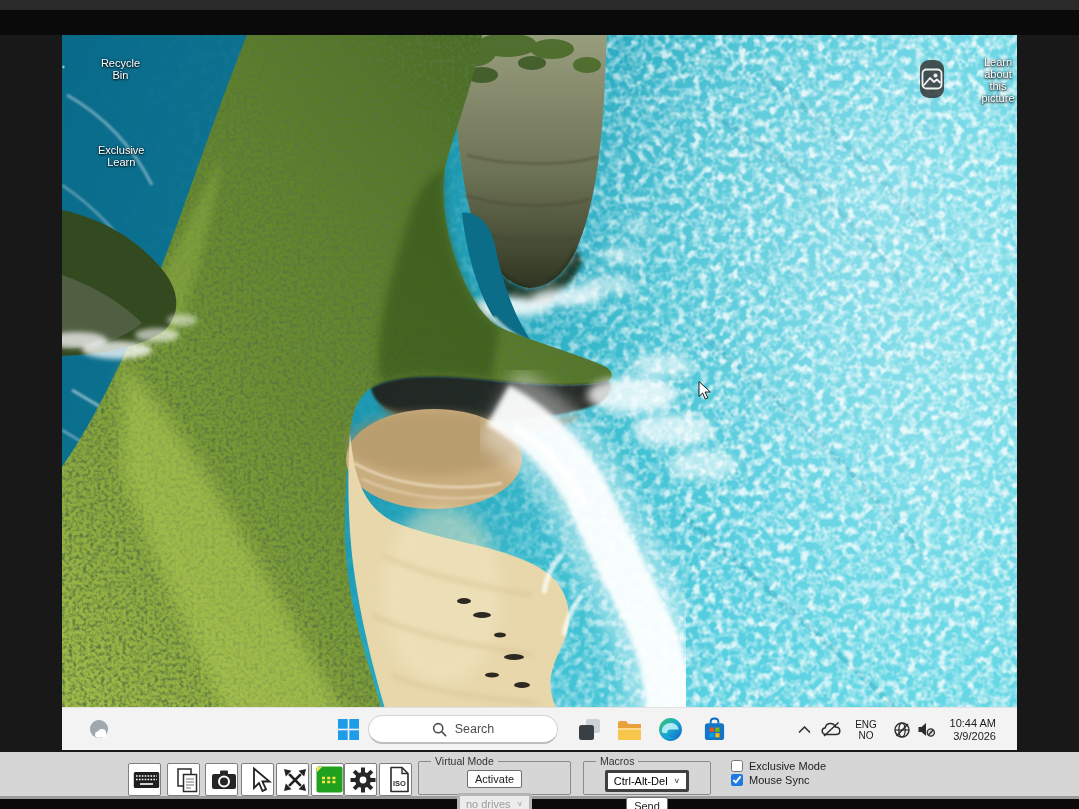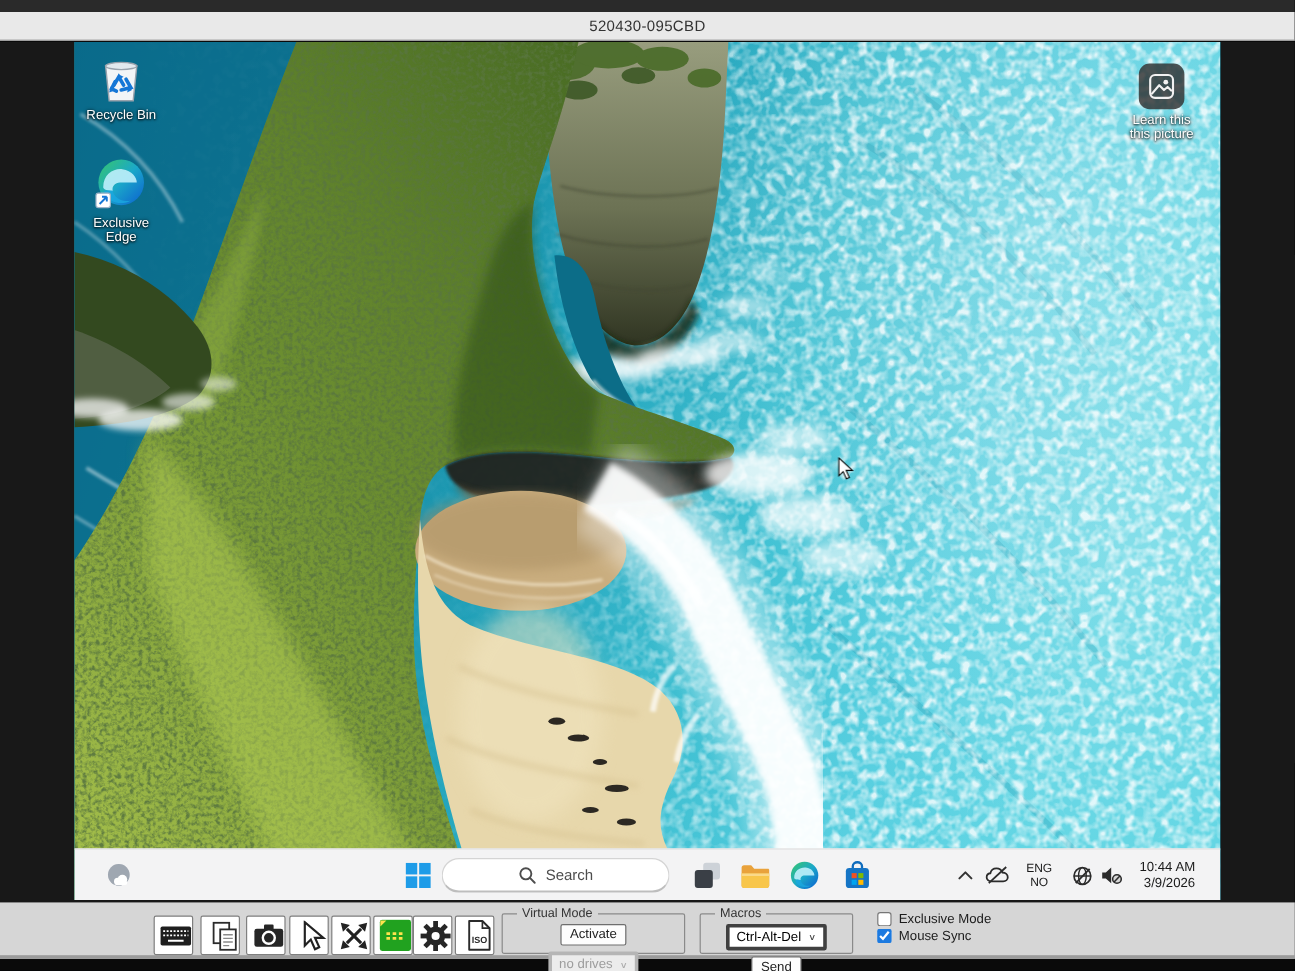--- a/index.html
+++ b/index.html
@@ -12,21 +12,21 @@
   .title-bar { position:absolute; left:0; top:10px; width:1079px; height:24px; background:#e9e9e9;
                border-bottom:1px solid #979797; display:flex; align-items:center; justify-content:center; }
   .title-bar span { font-size:12.5px; color:#333; letter-spacing:.3px; }
   .stage { position:absolute; left:0; top:35px; width:1079px; height:717px; background:#181818; }
 
   
   #screen { position:absolute; left:62px; top:0; width:955px; height:715px; overflow:hidden; background:#1a9ab3; }
   #wallpaper { position:absolute; left:0; top:0; width:955px; height:715px; }
 
   
-  .desk-icon { position:absolute; width:78px; display:flex; flex-direction:column; align-items:center; cursor:default; }
+  .desk-icon { position:absolute; width:78px; display:flex; flex-direction:row; align-items:center; cursor:default;gap:36px; }
   .desk-icon .glyph { display:block; }
   .desk-icon .lbl { margin-top:3px; font-size:11px; line-height:12px; color:#fff; text-align:center;
                     text-shadow:0 1px 2px rgba(0,0,0,.95), 0 0 3px rgba(0,0,0,.8); }
   #icon-recycle { left:0; top:12px; }
   #icon-edge { left:0; top:96px; }
   #icon-spotlight { left:858px; top:18px; width:96px; }
   .spot-badge { width:38px; height:38px; border-radius:9px; background:rgba(48,48,48,.82);
                 display:flex; align-items:center; justify-content:center; }
 
   
@@ -76,23 +76,20 @@
   #kvm-options { position:absolute; left:731px; top:8px; display:flex; flex-direction:column; gap:2px;justify-content:center; }
   .opt-row { display:flex; align-items:center; gap:6px; font-size:11px; color:#1c1c1c; }
   .opt-row input { width:12px; height:12px; accent-color:#1c7ae0; margin:0; }
 </style>
 </head>
 <body>
 
 <div id="app">
 
   <div class="top-dark-bar"></div>
-  <div class="title-bar">
-    <span>520430-095CBD</span>
-  </div>
 
   <div class="stage">
     <div id="screen">
 
       <svg id="wallpaper" viewBox="0 0 955 715" preserveAspectRatio="none">
         <defs>
           <linearGradient id="oceanG" x1="0" y1="0" x2="1" y2="0.25">
             <stop offset="0" stop-color="#0b6e8d"></stop>
               <stop offset="0.3" stop-color="#13849f"></stop>
             <stop offset="0.5" stop-color="#22a3bb"></stop>
@@ -294,34 +291,34 @@
             </linearGradient>
           </defs>
           <circle cx="23" cy="21" r="19" fill="url(#edgeG1)"></circle>
           <path d="M8,25 C8,14 17,9 24,10 C32,11 36,17 36,21 L22,21 C18,21 15,24 16,28 C12,28 8,27 8,25 Z" fill="#bfeffb" opacity="0.9"></path>
           <path d="M16,28 C17,34 24,38 31,36 C25,40 13,39 9,30 C8,27 12,28 16,28 Z" fill="#1aa7e0" opacity="0.8"></path>
           <rect x="2" y="30" width="12" height="12" rx="2" fill="#fff" stroke="#9db3c8"></rect>
           <path d="M5,39 L11,33 M11,33 L7,33 M11,33 L11,37" stroke="#1577d6" stroke-width="1.6" fill="none"></path>
         </svg>
         <div class="lbl">
           <div>Exclusive</div>
-          <div>Edge</div>
+          <div>Learn</div>
         </div>
       </div>
 
       <div class="desk-icon" id="icon-spotlight">
         <div class="spot-badge">
           <svg width="24" height="24" viewBox="0 0 24 24">
             <rect x="2.5" y="2.5" width="19" height="19" rx="4" fill="none" stroke="#f1f1f1" stroke-width="1.8"></rect>
             <circle cx="15.5" cy="8.5" r="2" fill="#f1f1f1"></circle>
             <path d="M4,18 L10,11 L14,15 L17,12.5 L20,15.5" fill="none" stroke="#f1f1f1" stroke-width="1.8" stroke-linecap="round" stroke-linejoin="round"></path>
           </svg>
         </div>
         <div class="lbl">
-          <div>Learn this</div>
+          <div>Learn about</div>
           <div>this picture</div>
         </div>
       </div>
 
       <svg id="remote-cursor" viewBox="0 0 16 20">
         <polygon points="1,0.5 1,15.5 4.6,12 7.3,18 9.8,16.9 7.1,11 12.4,11" fill="#fff" stroke="#000" stroke-width="0.9"></polygon>
       </svg>
 
       <div id="taskbar">
 

